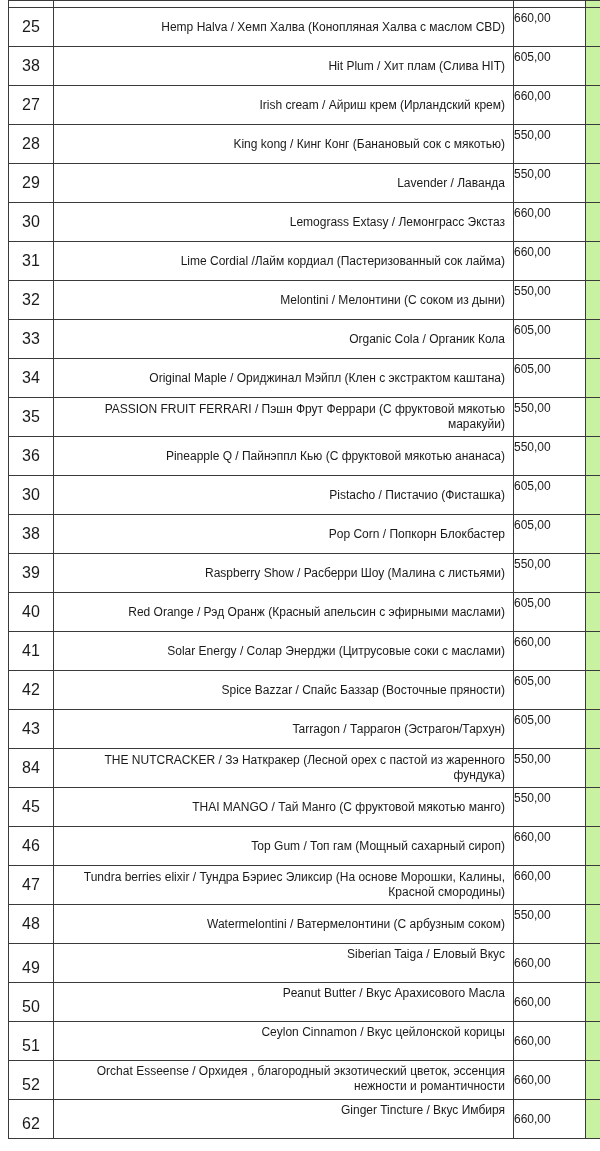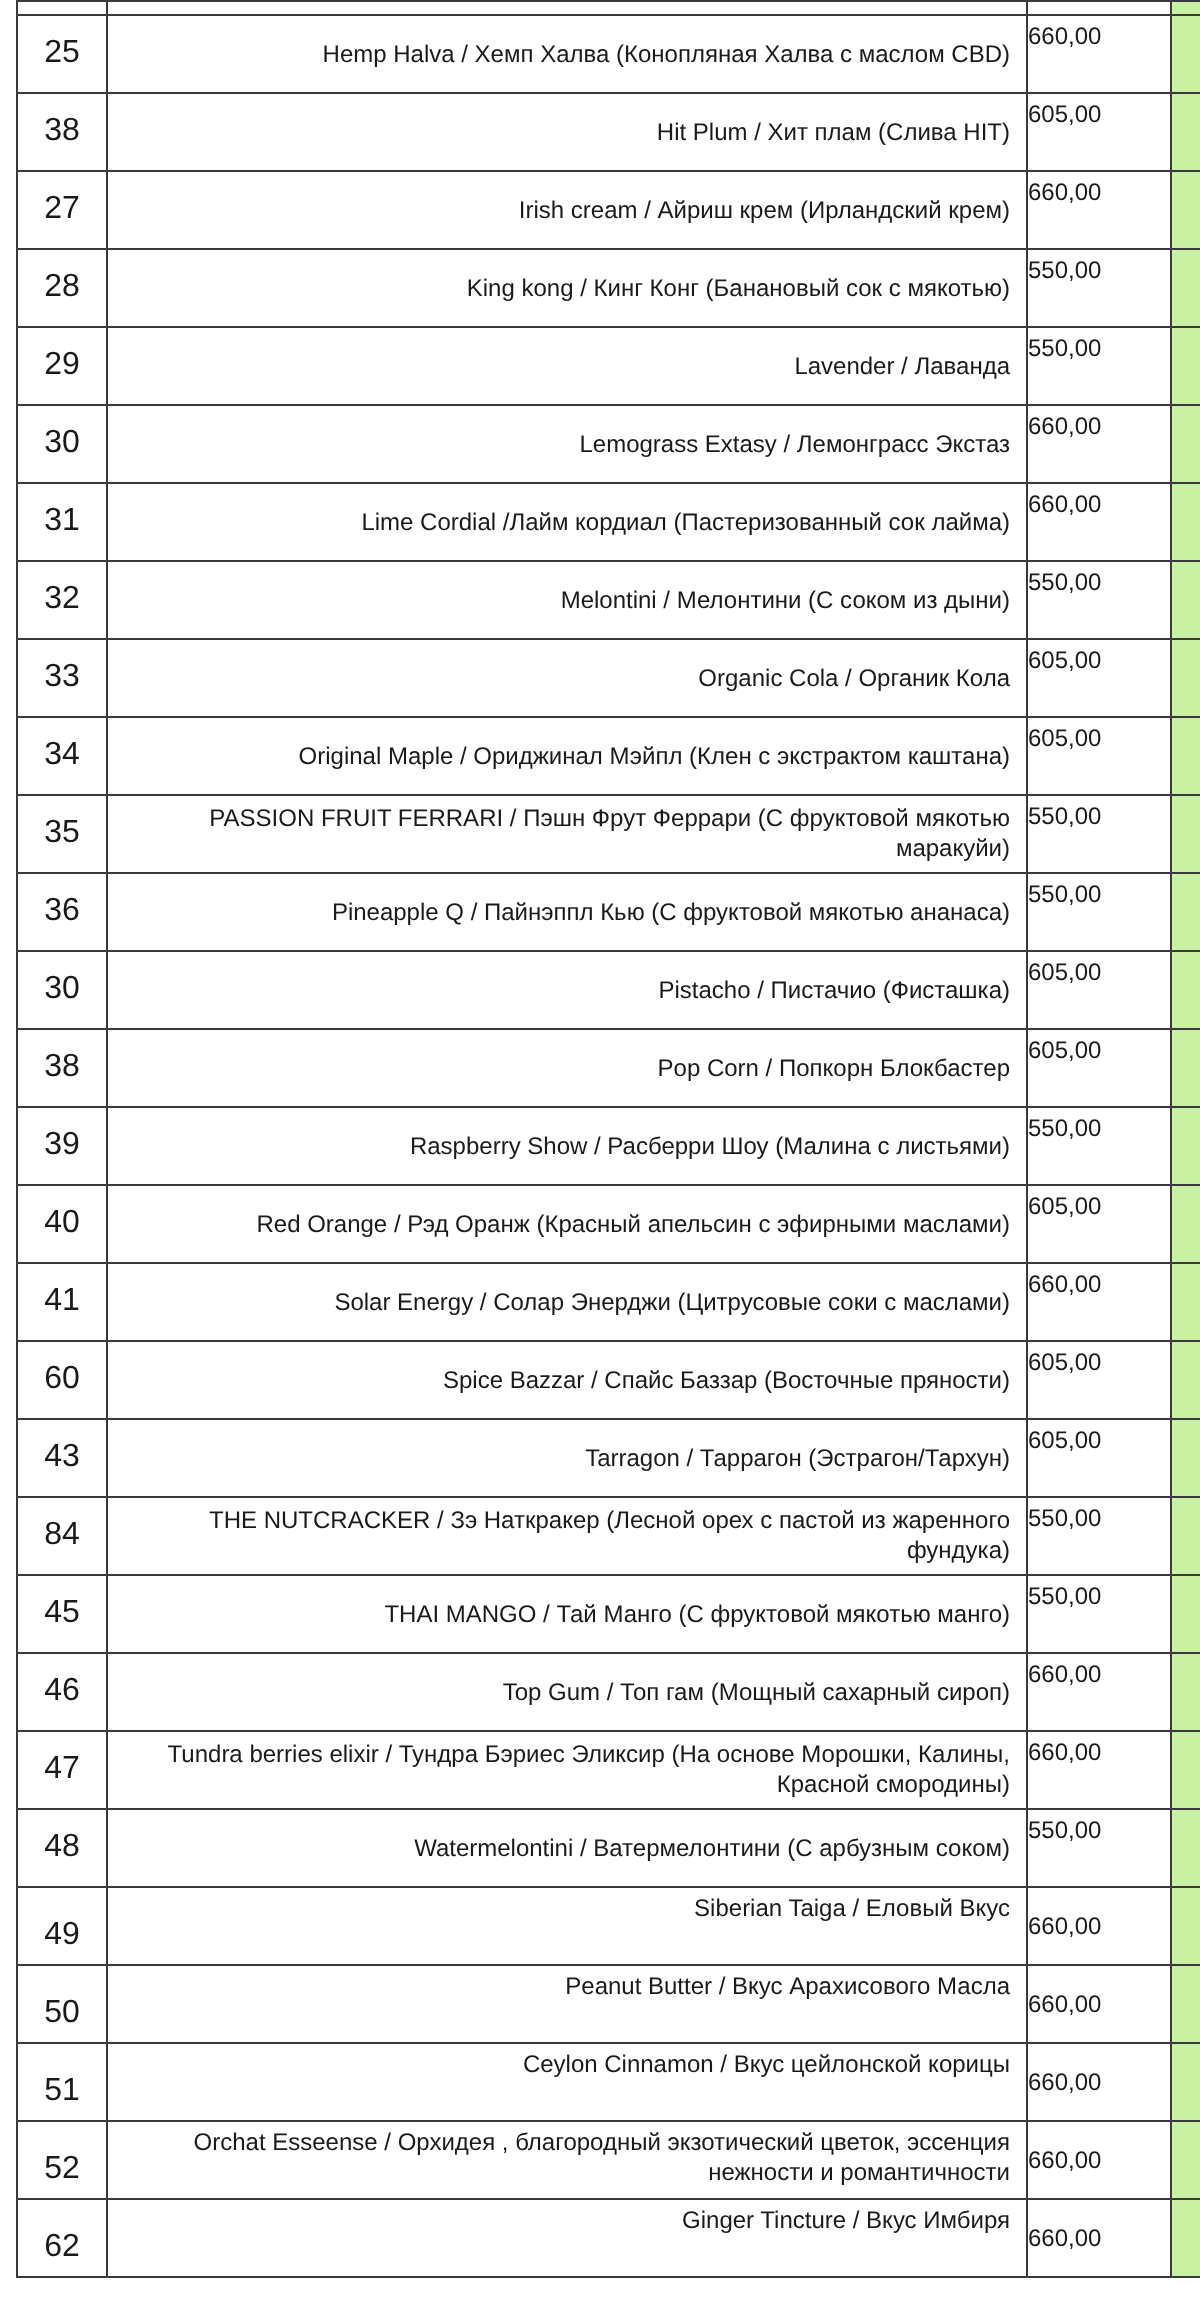--- a/index.html
+++ b/index.html
@@ -175,21 +175,21 @@
     <td class="c-price">605,00</td>
     <td class="c-green"></td>
   </tr>
         <tr>
     <td class="c-num">41</td>
     <td class="c-name">Solar Energy / Солар Энерджи (Цитрусовые соки с маслами)</td>
     <td class="c-price">660,00</td>
     <td class="c-green"></td>
   </tr>
         <tr>
-    <td class="c-num">60</td>
+    <td class="c-num">42</td>
     <td class="c-name">Spice Bazzar  / Спайс Баззар (Восточные пряности)</td>
     <td class="c-price">605,00</td>
     <td class="c-green"></td>
   </tr>
         <tr>
     <td class="c-num">43</td>
     <td class="c-name">Tarragon / Таррагон  (Эстрагон/Тархун)</td>
     <td class="c-price">605,00</td>
     <td class="c-green"></td>
   </tr>

